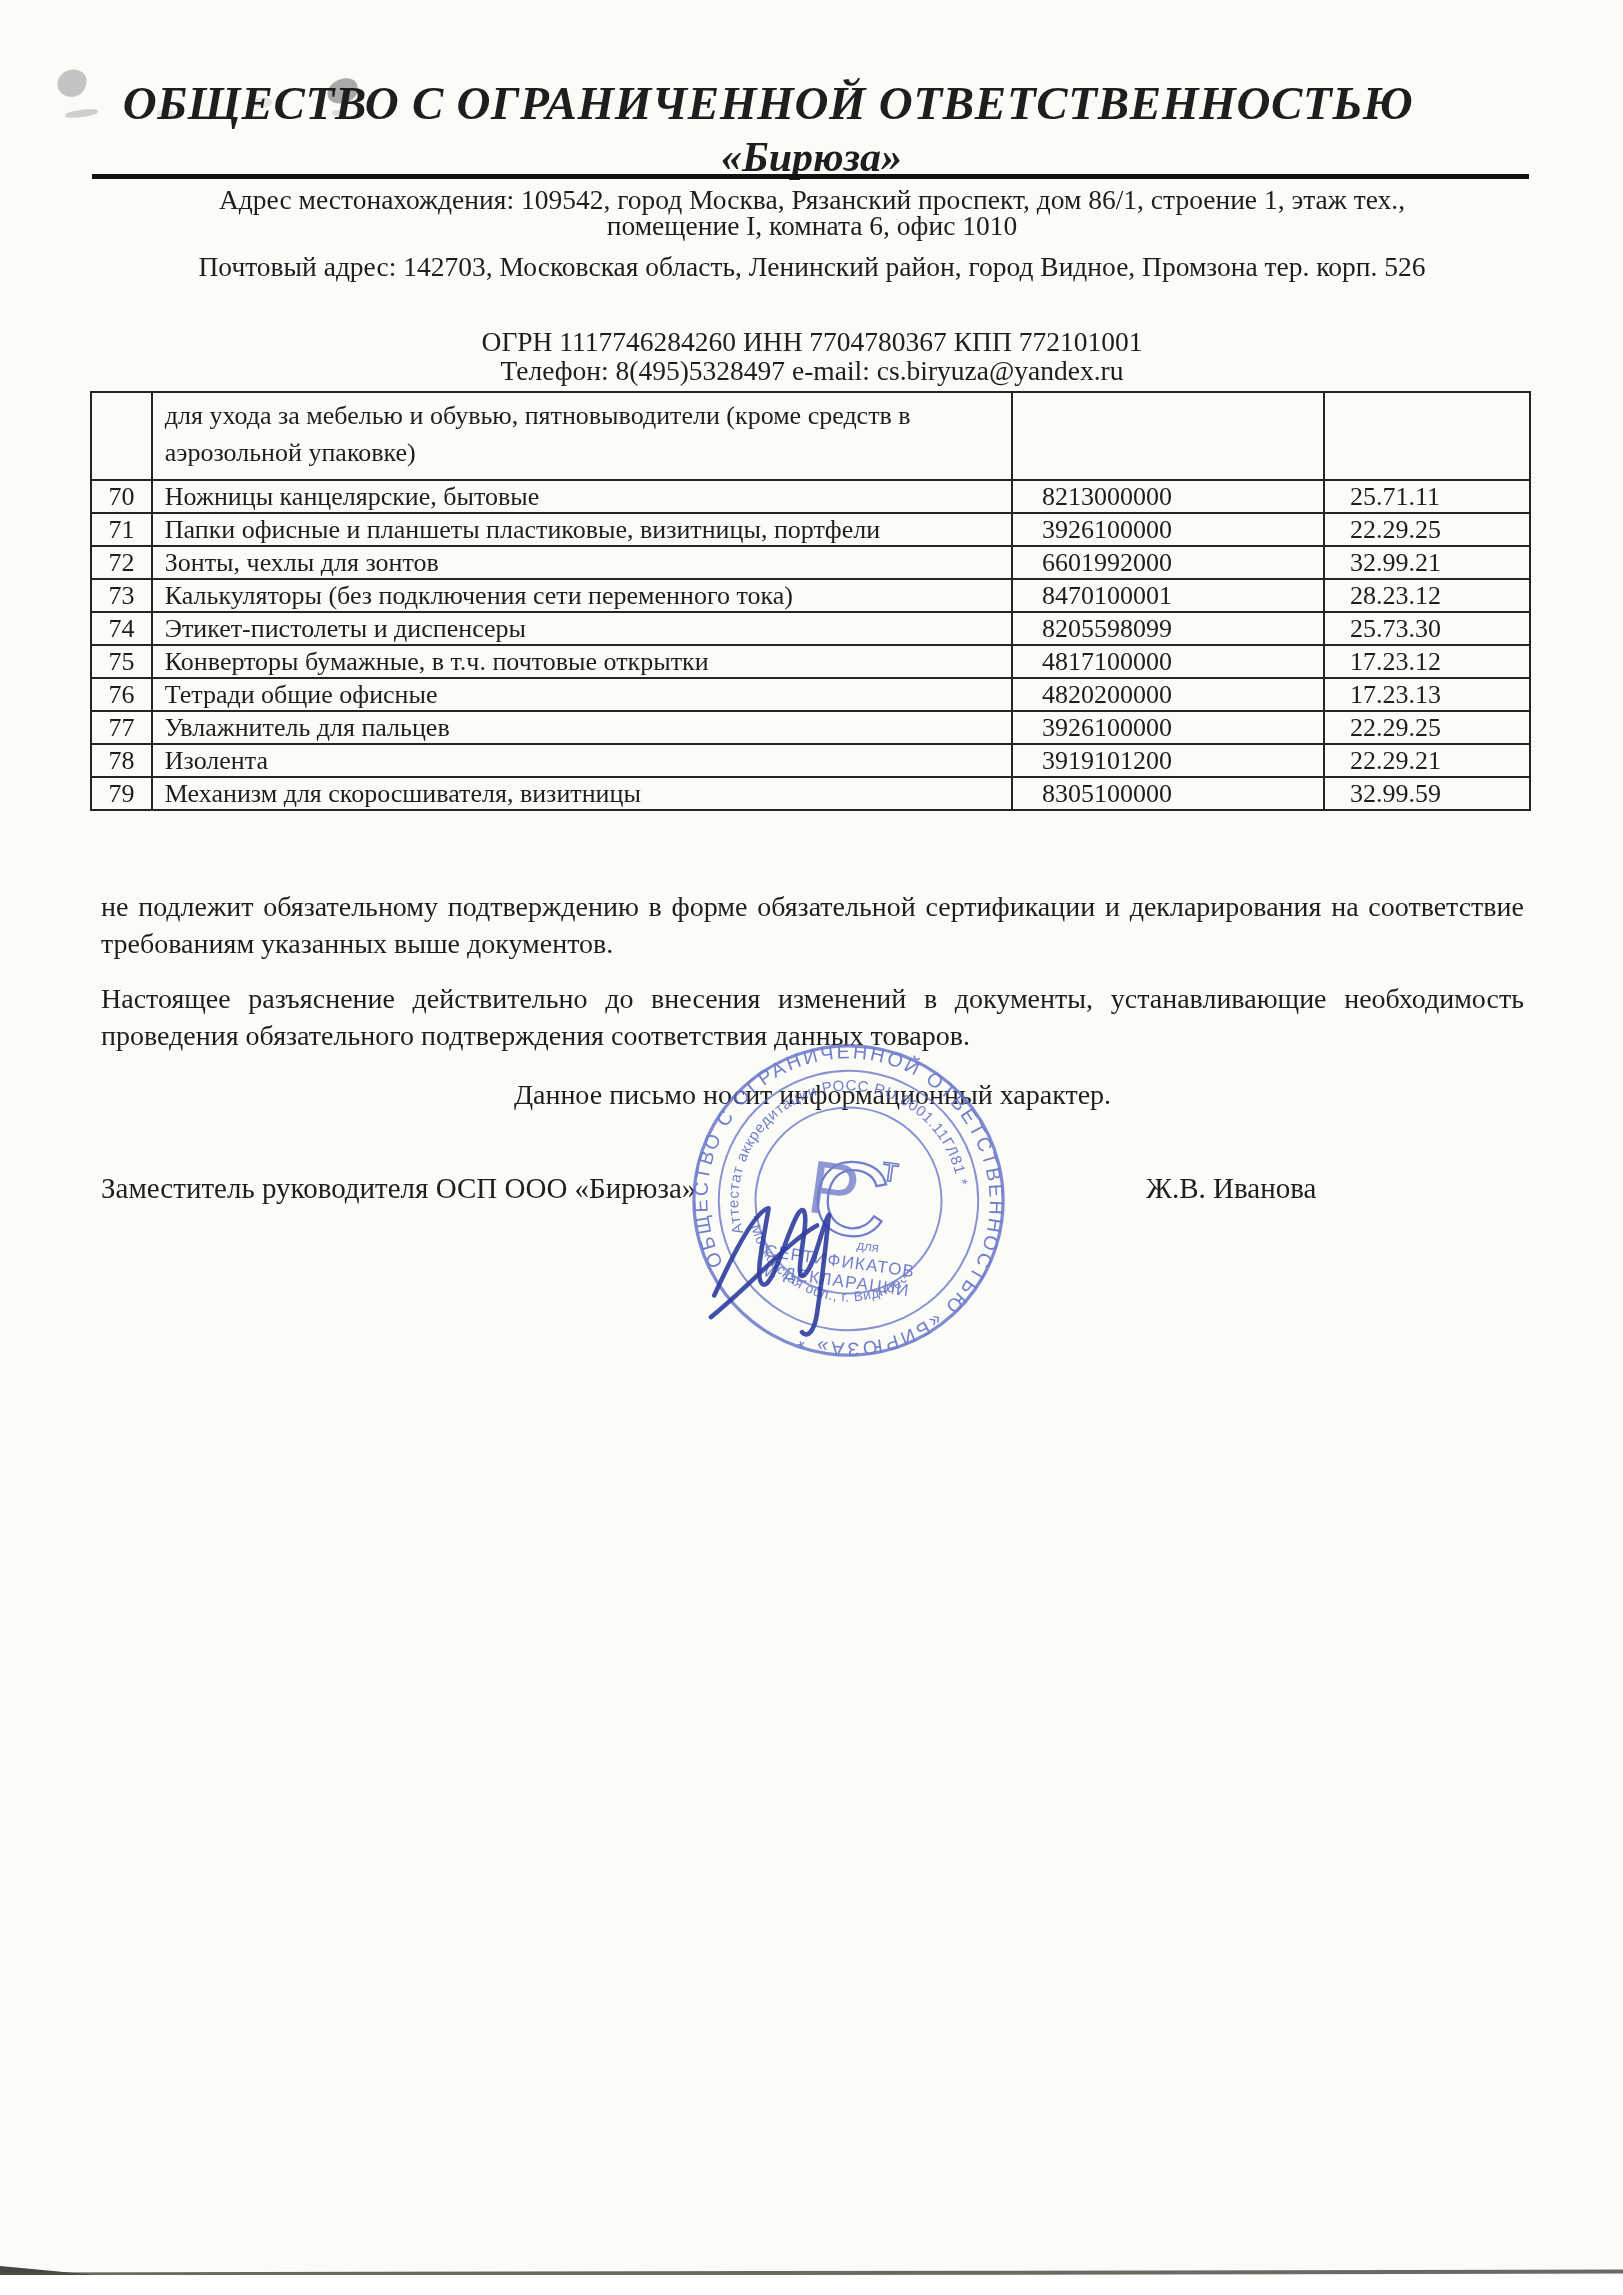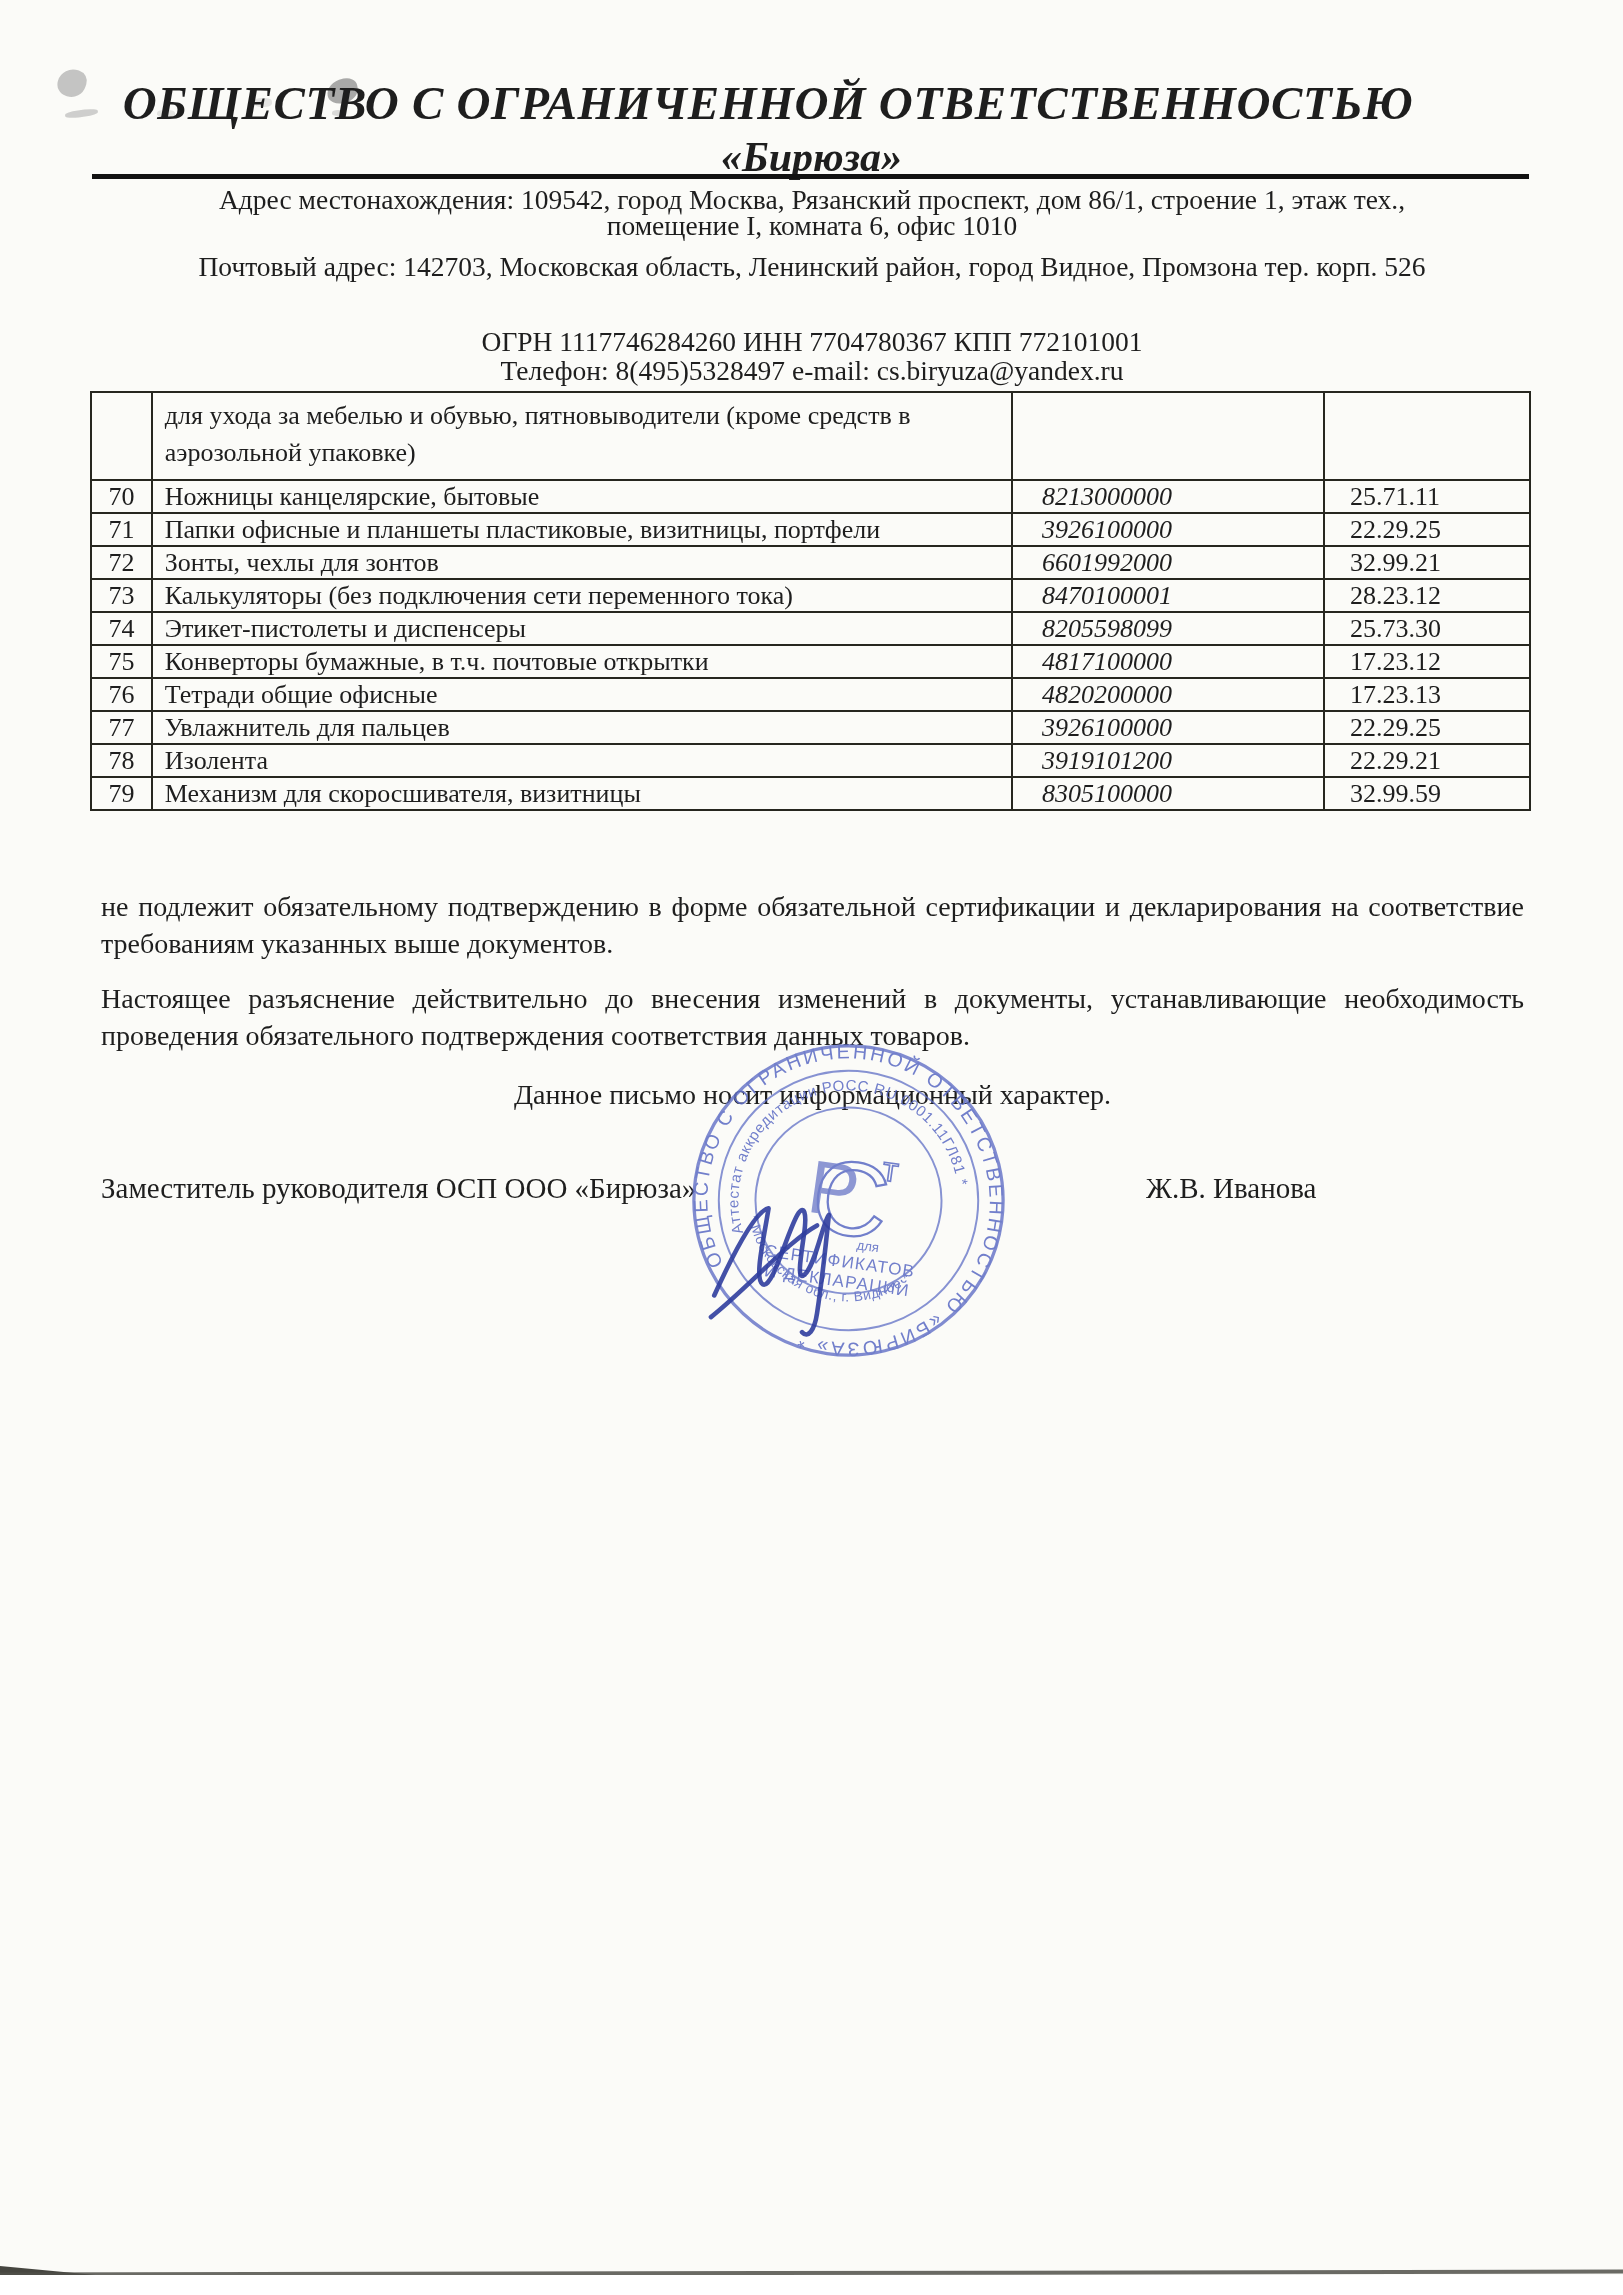--- a/index.html
+++ b/index.html
@@ -31,21 +31,21 @@
     border-collapse:collapse; table-layout:fixed;
   }
   table.goods td {
     border:2px solid var(--border-color,#26261f);
     font-size:26px; vertical-align:top; overflow:hidden;
   }
   tr.cont td { height:82px; line-height:37px; padding:3.9px 6.5px 0 11.8px; }
   tr.data td { height:28px; line-height:29px; padding:1px; }
   td.c-num  { text-align:center; }
   td.c-name { padding-left:11.8px !important; }
-  td.c-code { padding-left:29px !important;font-style:italic; }
+  td.c-code { padding-left:29px !important; }
   td.c-okpd { padding-left:25px !important; }
   
   .para { position:absolute; left:101px; width:1423px; text-align:justify; font-size:28px; line-height:37px; }
   .p1 { top:888px; } .p2 { top:980px; }
   .p3 { top:1076px; text-align:center; }
   .sig-pos  { position:absolute; left:101px;  top:1172px; font-size:29px; white-space:nowrap; }
   .sig-name { position:absolute; left:1146px; top:1172px; font-size:29px; white-space:nowrap; }
   
   .stamp-svg { position:absolute; left:652px; top:1004px; width:393px; height:393px; }
   .stamp-ring { fill:none; stroke:var(--stamp-color,#5f6ec5); }

